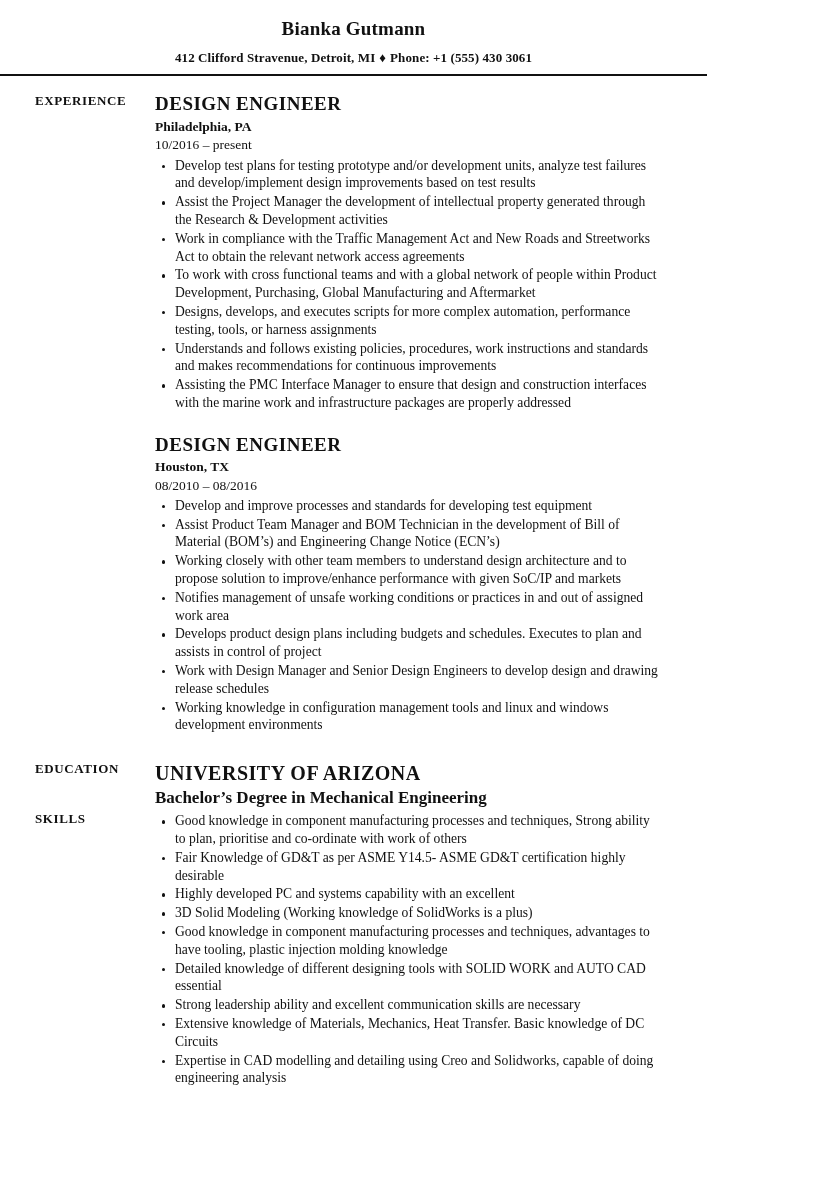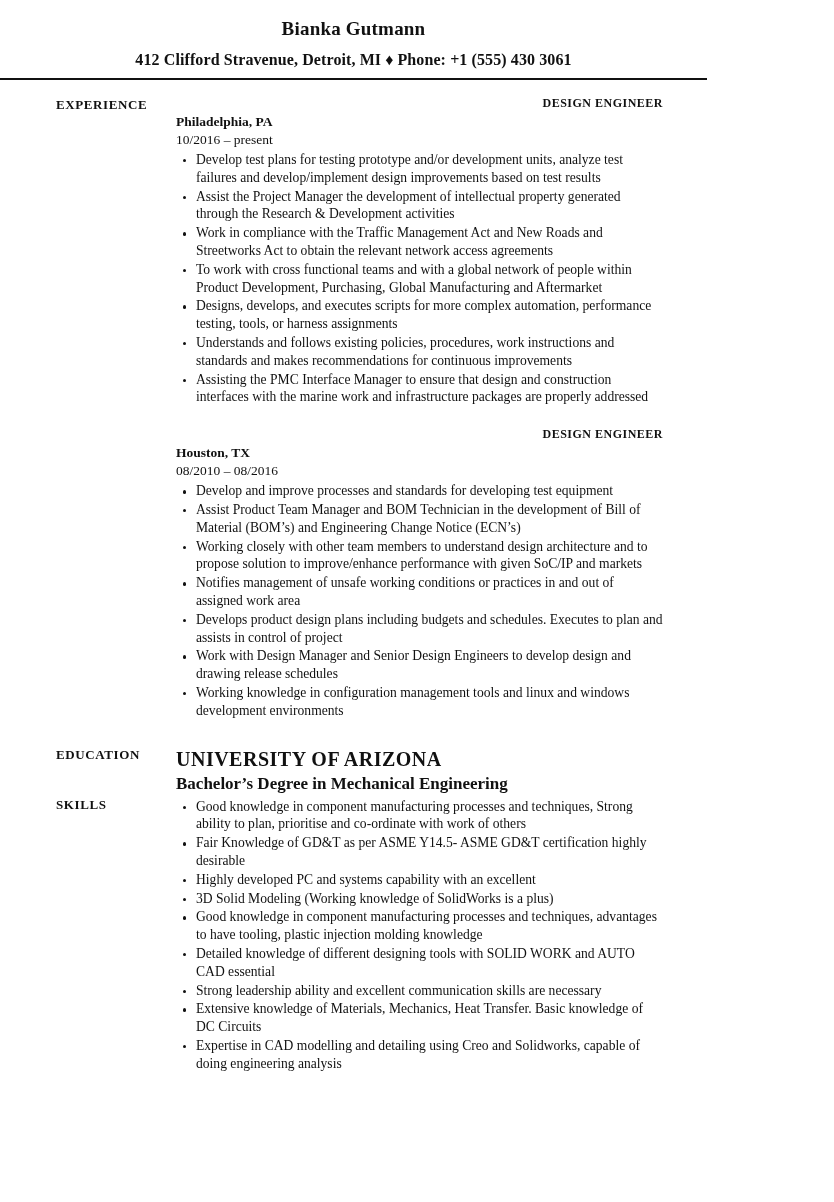--- a/index.html
+++ b/index.html
@@ -30,41 +30,41 @@
   }
   .cand-name {
     font-size: 19px;
     font-weight: bold;
     letter-spacing: 0.2px;
     line-height: 1.15;
     margin: 0;
   }
   .contact-line {
     margin-top: 10px;
-    font-size: 16px;
+    font-size: 13px;
     font-weight: bold;
     letter-spacing: 0.1px;
     line-height: 1.2;
   }
   .diamond {
     display: inline-block;
     padding: 0 4px;
     font-weight: bold;
   }
   .rule {
     margin: 9px auto 0 auto;
     width: 752px;
     height: 0;
     border-top: 2px solid #111111;
   }
 
   
   .content {
     margin-top: 16px;
-    padding-left: 56px;
+    padding-left: 35px;
     padding-right: 44px;
   }
   .section {
     display: flex;
     align-items: flex-start;
   }
   .section-label {
     width: 120px;
     flex: 0 0 120px;
     font-size: 13px;
@@ -74,25 +74,24 @@
     padding-top: 1px;
   }
   .section-body {
     flex: 1 1 auto;
     min-width: 0;
   }
 
   
   .job + .job { margin-top: 21px; }
   .job-title {
-    font-size: 12px;
+    font-size: 19px;
     font-weight: bold;
     letter-spacing: 0.5px;
     line-height: 1.3;
-    text-align: right;
   }
   .job-location {
     font-size: 13.5px;
     font-weight: bold;
     line-height: 1.35;
     margin-top: 1px;
   }
   .job-dates {
     font-size: 13.5px;
     line-height: 1.35;

